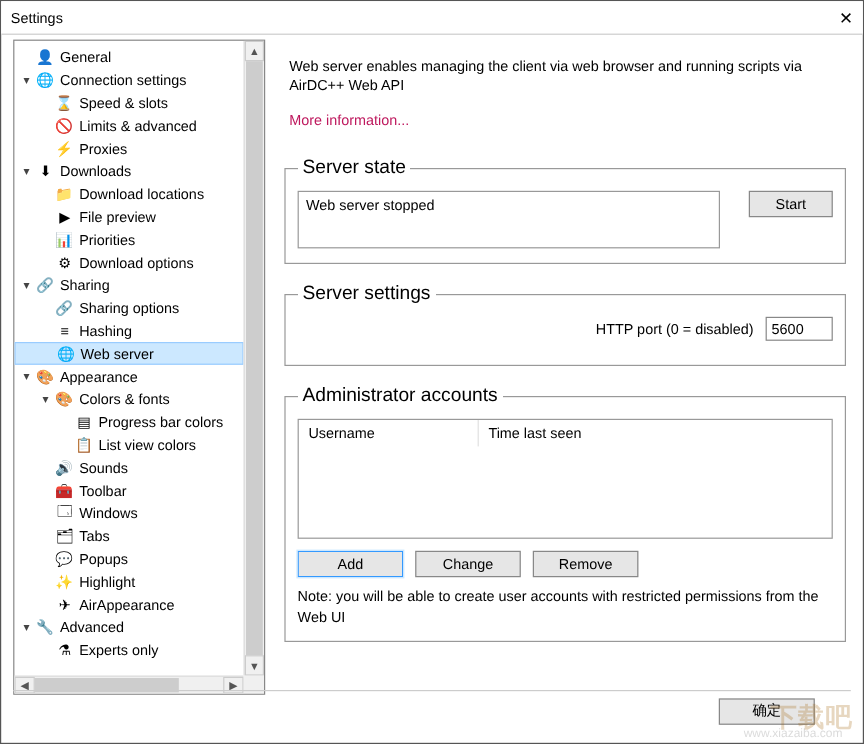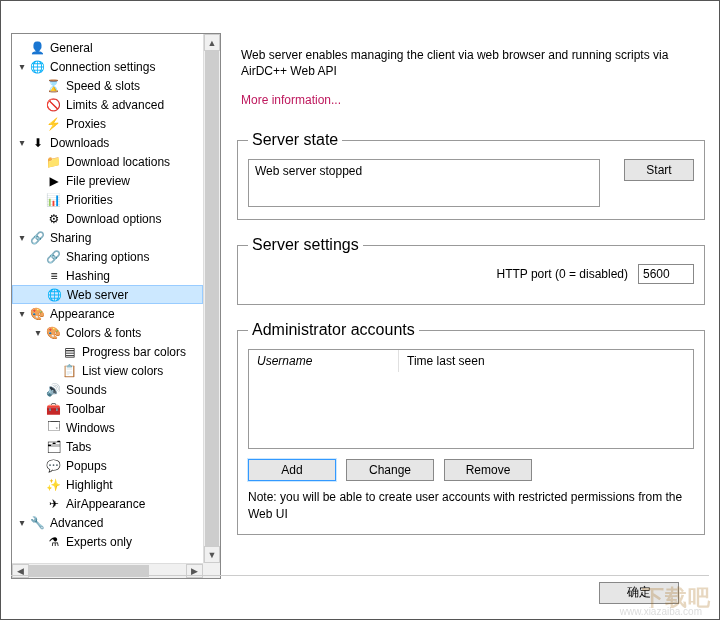--- a/index.html
+++ b/index.html
@@ -192,21 +192,21 @@
   }
   .acct-hdr {
     display:flex;
     border-bottom: none;
   }
   .acct-hdr .col {
     border-right: 1px solid #e0e0e0;
     padding: 4px 8px;
     font-size:12px;
   }
-  .acct-hdr .col:first-child { width: 150px; font-style: italic; }
+  .acct-hdr .col:first-child { width: 150px; }
   .acct-hdr .col:last-child { flex:1; border-right:none; }
   .acct-btns {
     display:flex; gap:10px; margin-top:10px;
   }
   .acct-note {
     margin-top: 8px;
     line-height:1.35;
   }
   .footer {
     position:absolute;
@@ -232,20 +232,24 @@
     font-size: 10px;
     color: #888;
     opacity: 0.3;
     pointer-events:none;
   }
 </style>
 </head>
 <body>
 
 <div class="window">
+  <div class="titlebar">
+    <span>Settings</span>
+    <span class="close-x">✕</span>
+  </div>
 
   <div class="body">
 
     <div class="tree-panel">
       <div class="tree-inner" id="tree-inner">
           <div class="tree-row depth0">
             <span class="exp"></span>
             <span class="ico" style="font-size: 12px;">👤</span>
             <span class="lbl">General</span>
           </div>

